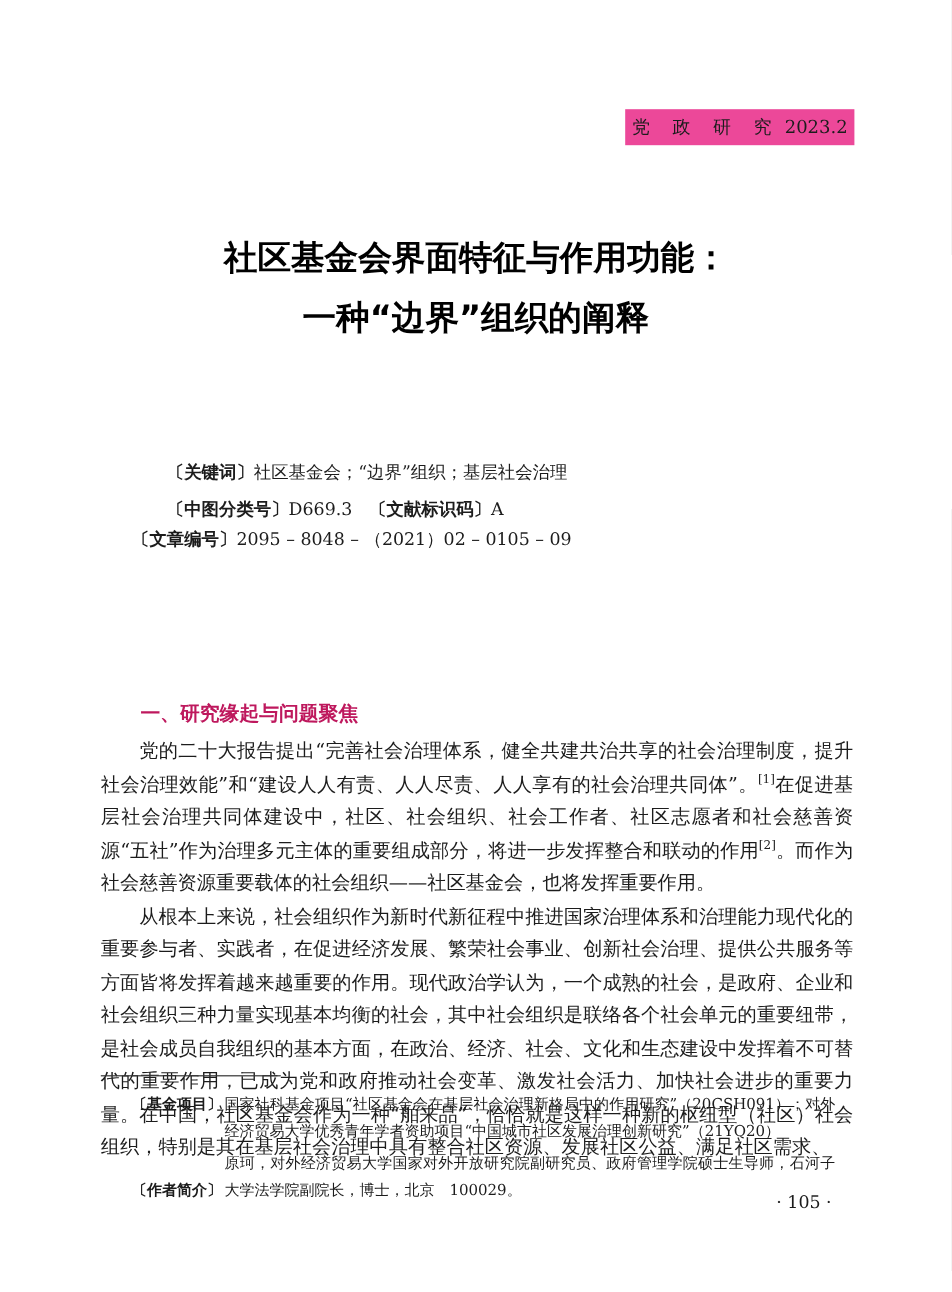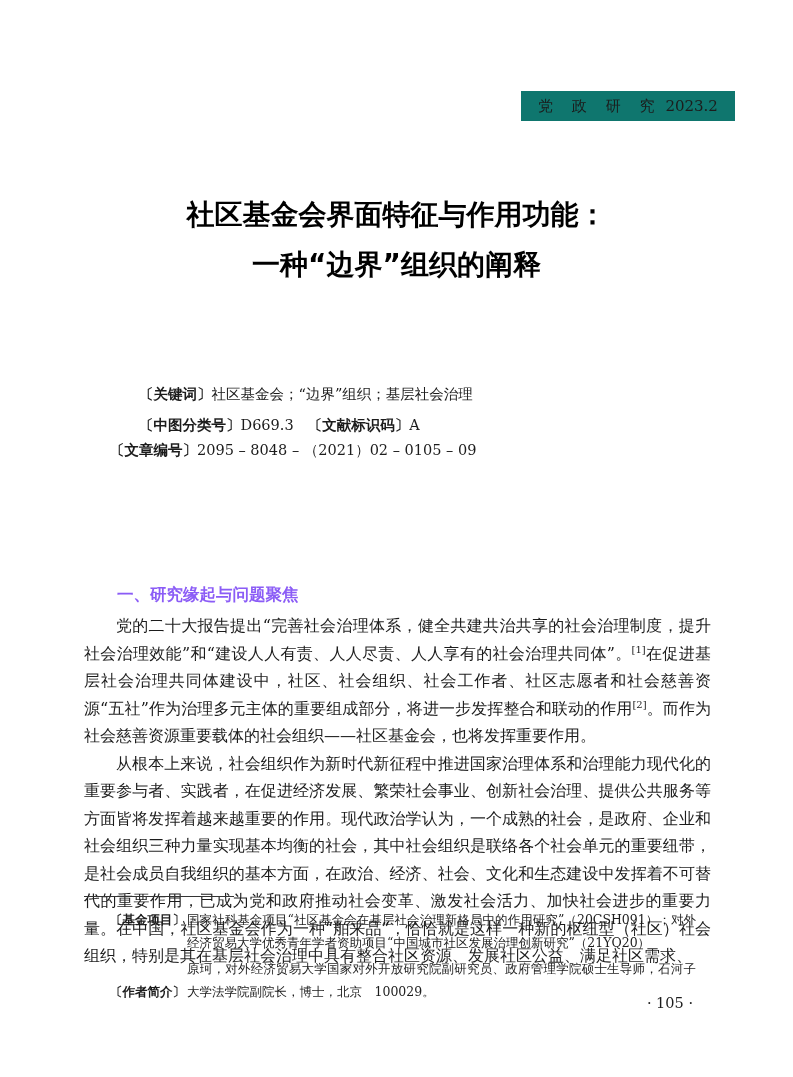--- a/index.html
+++ b/index.html
@@ -12,23 +12,23 @@
     color: #1c1c1c;
     font-family: "DejaVu Serif", "Liberation Serif", serif;
     overflow: hidden;
   }
 
   
   .header-box {
     position: absolute;
     top: 91px;
     left: 521px;
-    width: 214px;
+    width: 191px;
     height: 30px;
-    background: #0f766e;
+    background: #ec4899;
     display: flex;
     align-items: center;
     justify-content: center;
     font-size: 15px;
   }
   .header-box .journal-name { letter-spacing: 7px; margin-right: 4px; }
   .header-box .journal-issue { letter-spacing: 0; }
 
   
   .title {
@@ -79,21 +79,21 @@
   
   .section-heading {
     position: absolute;
     top: 584px;
     left: 84px;
     margin: 0;
     text-indent: 2em;
     font-family: "DejaVu Sans", "Liberation Sans", sans-serif;
     font-weight: bold;
     font-size: 16.5px;
-    color: #8b5cf6;
+    color: #be185d;
   }
 
   
   .body-text {
     position: absolute;
     top: 612px;
     left: 84px;
     width: 627px;
     font-size: 16px;
     line-height: 27.5px;

